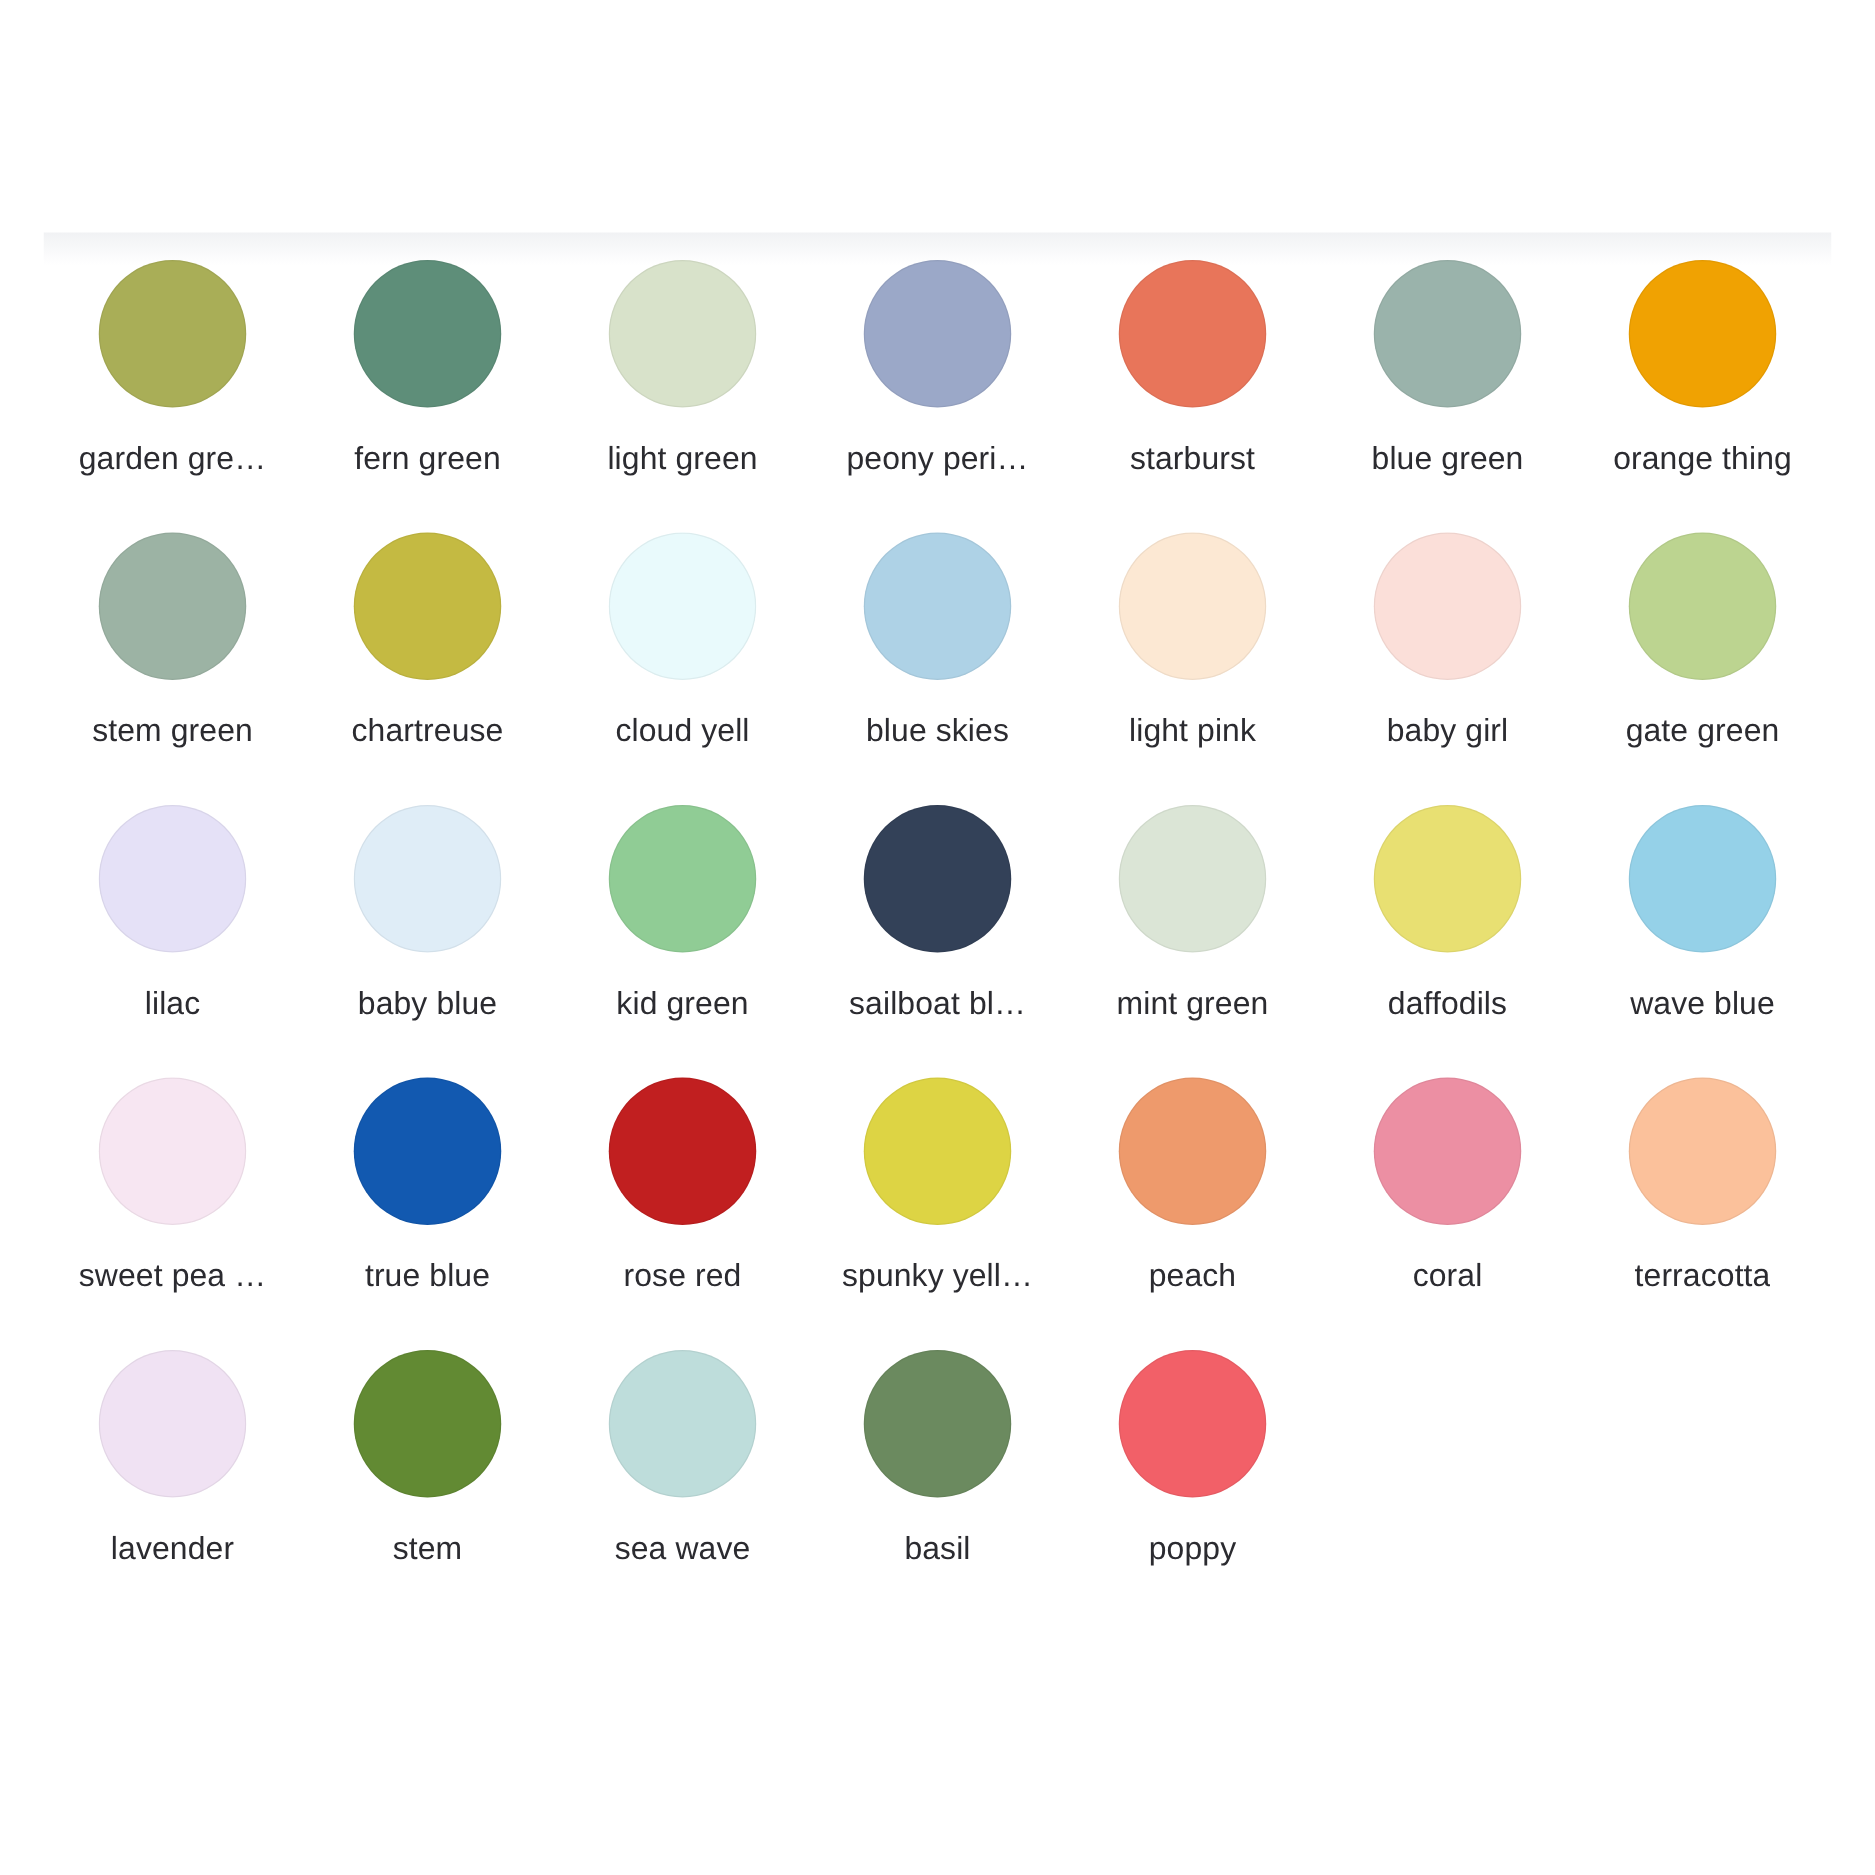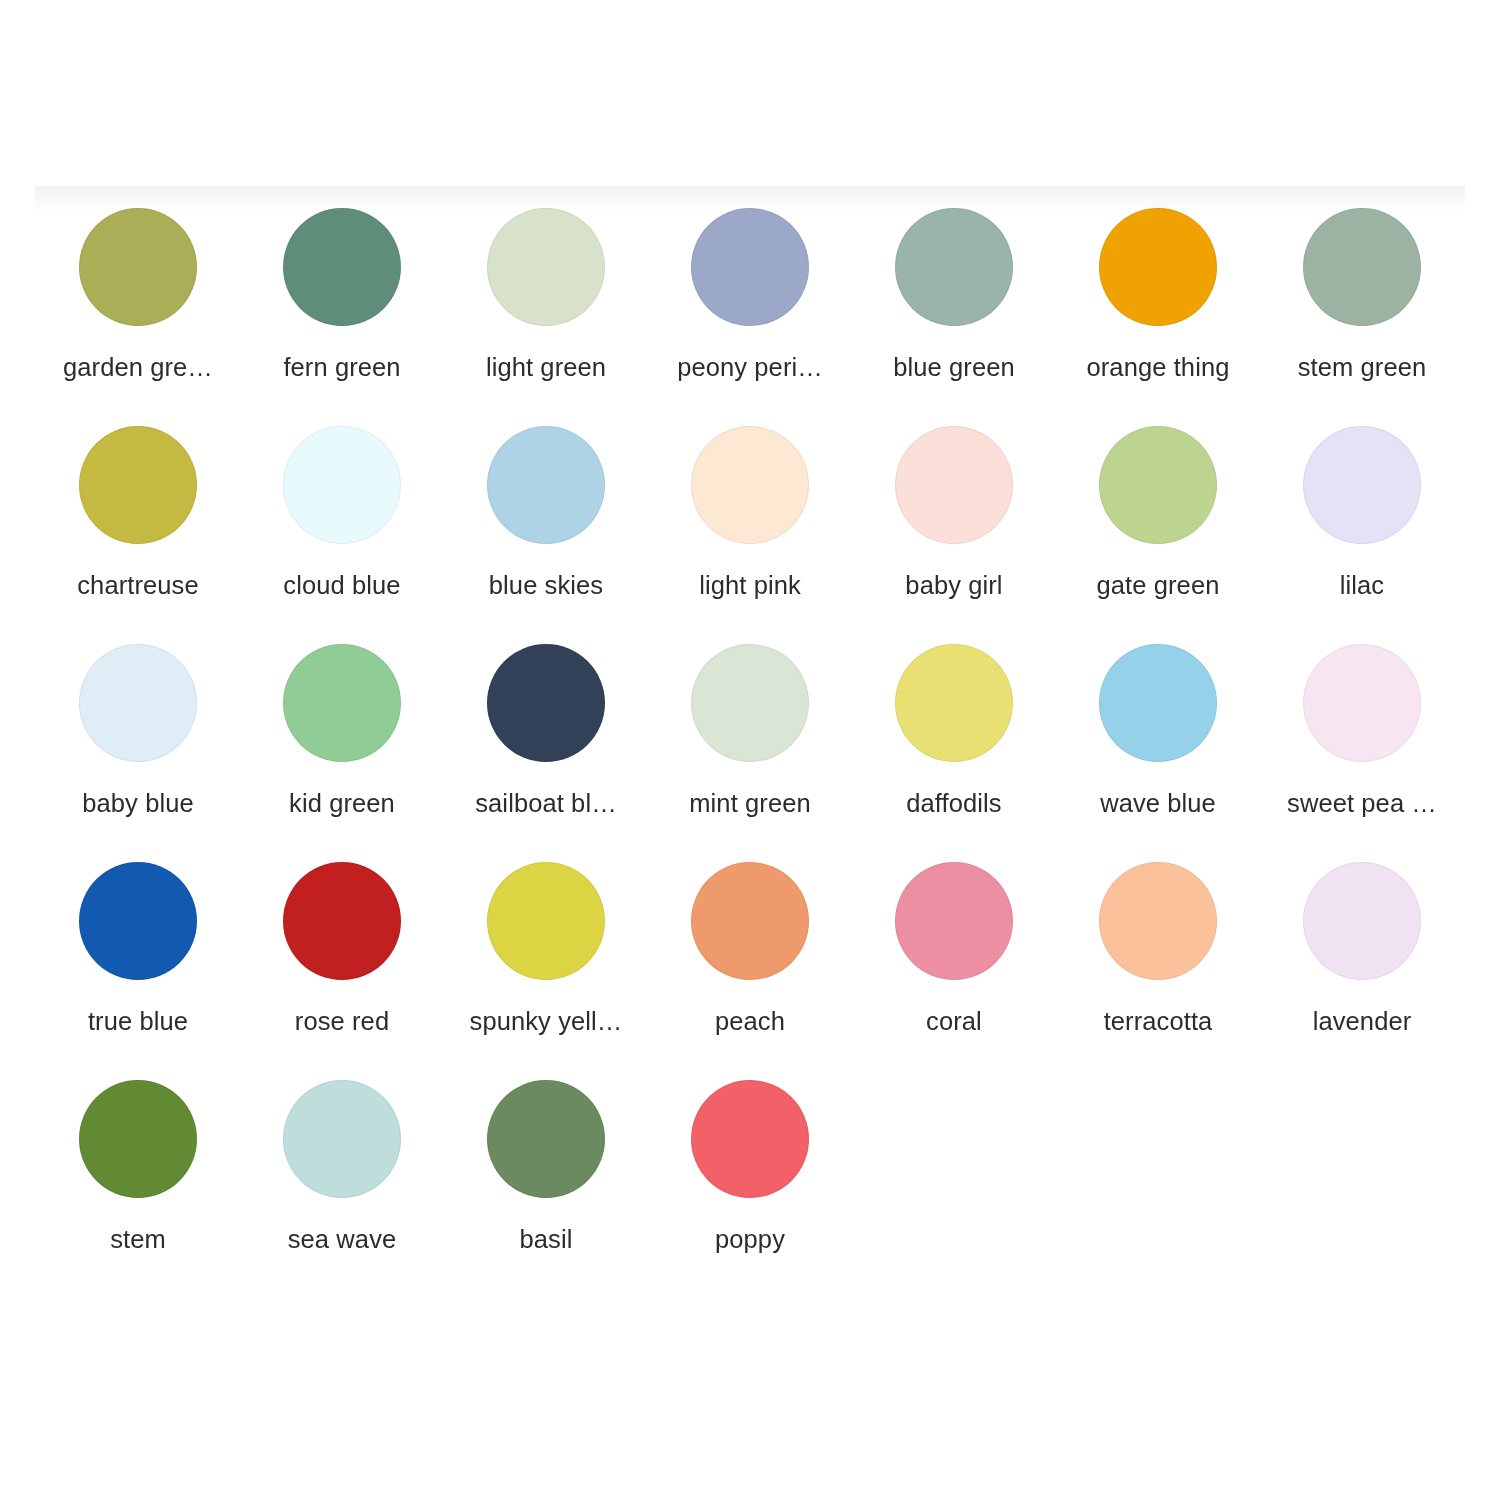--- a/index.html
+++ b/index.html
@@ -107,38 +107,42 @@
         </div>
         <div class="swatch-cell">
           <div class="swatch-circle" style="background: rgb(216, 226, 202);"></div>
           <div class="swatch-label" style="color: rgb(43, 43, 48);">light green</div>
         </div>
         <div class="swatch-cell">
           <div class="swatch-circle" style="background: rgb(155, 168, 200);"></div>
           <div class="swatch-label" style="color: rgb(43, 43, 48);">peony peri…</div>
         </div>
         <div class="swatch-cell">
+          <div class="swatch-circle" style="background: rgb(232, 117, 90);"></div>
+          <div class="swatch-label" style="color: rgb(43, 43, 48);">starburst</div>
+        </div>
+        <div class="swatch-cell">
           <div class="swatch-circle" style="background: rgb(154, 179, 171);"></div>
           <div class="swatch-label" style="color: rgb(43, 43, 48);">blue green</div>
         </div>
         <div class="swatch-cell">
           <div class="swatch-circle" style="background: rgb(240, 162, 2);"></div>
           <div class="swatch-label" style="color: rgb(43, 43, 48);">orange thing</div>
         </div>
         <div class="swatch-cell">
           <div class="swatch-circle" style="background: rgb(156, 179, 164);"></div>
           <div class="swatch-label" style="color: rgb(43, 43, 48);">stem green</div>
         </div>
         <div class="swatch-cell">
           <div class="swatch-circle" style="background: rgb(196, 186, 66);"></div>
           <div class="swatch-label" style="color: rgb(43, 43, 48);">chartreuse</div>
         </div>
         <div class="swatch-cell">
           <div class="swatch-circle" style="background: rgb(233, 250, 252);"></div>
-          <div class="swatch-label" style="color: rgb(43, 43, 48);">cloud blue</div>
+          <div class="swatch-label" style="color: rgb(43, 43, 48);">cloud yell</div>
         </div>
         <div class="swatch-cell">
           <div class="swatch-circle" style="background: rgb(174, 210, 230);"></div>
           <div class="swatch-label" style="color: rgb(43, 43, 48);">blue skies</div>
         </div>
         <div class="swatch-cell">
           <div class="swatch-circle" style="background: rgb(252, 232, 211);"></div>
           <div class="swatch-label" style="color: rgb(43, 43, 48);">light pink</div>
         </div>
         <div class="swatch-cell">

